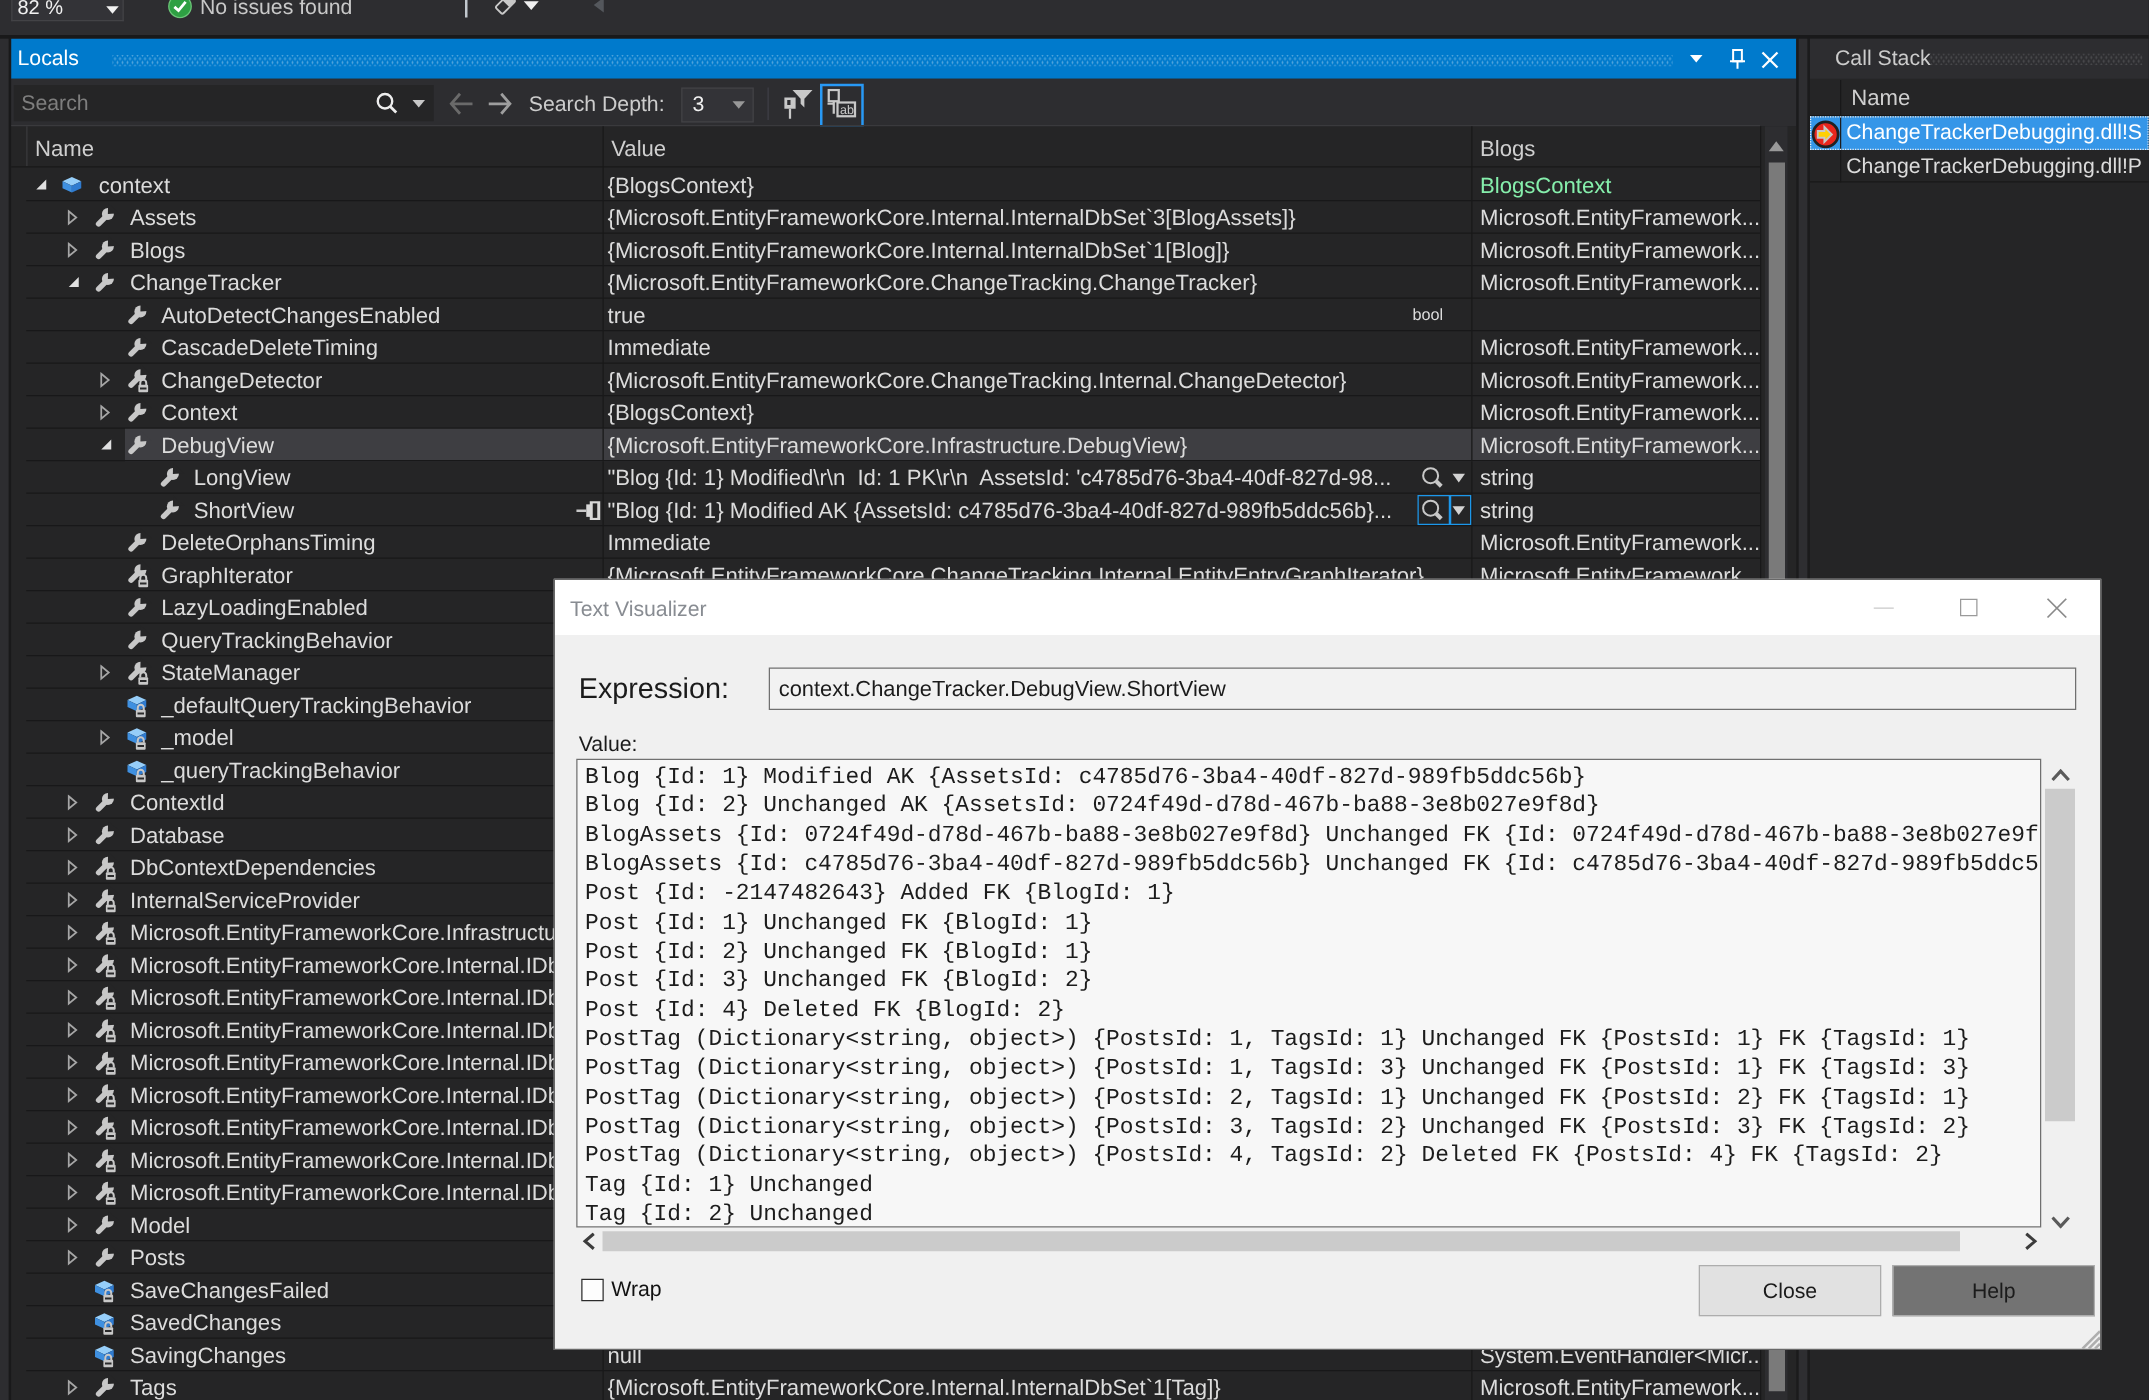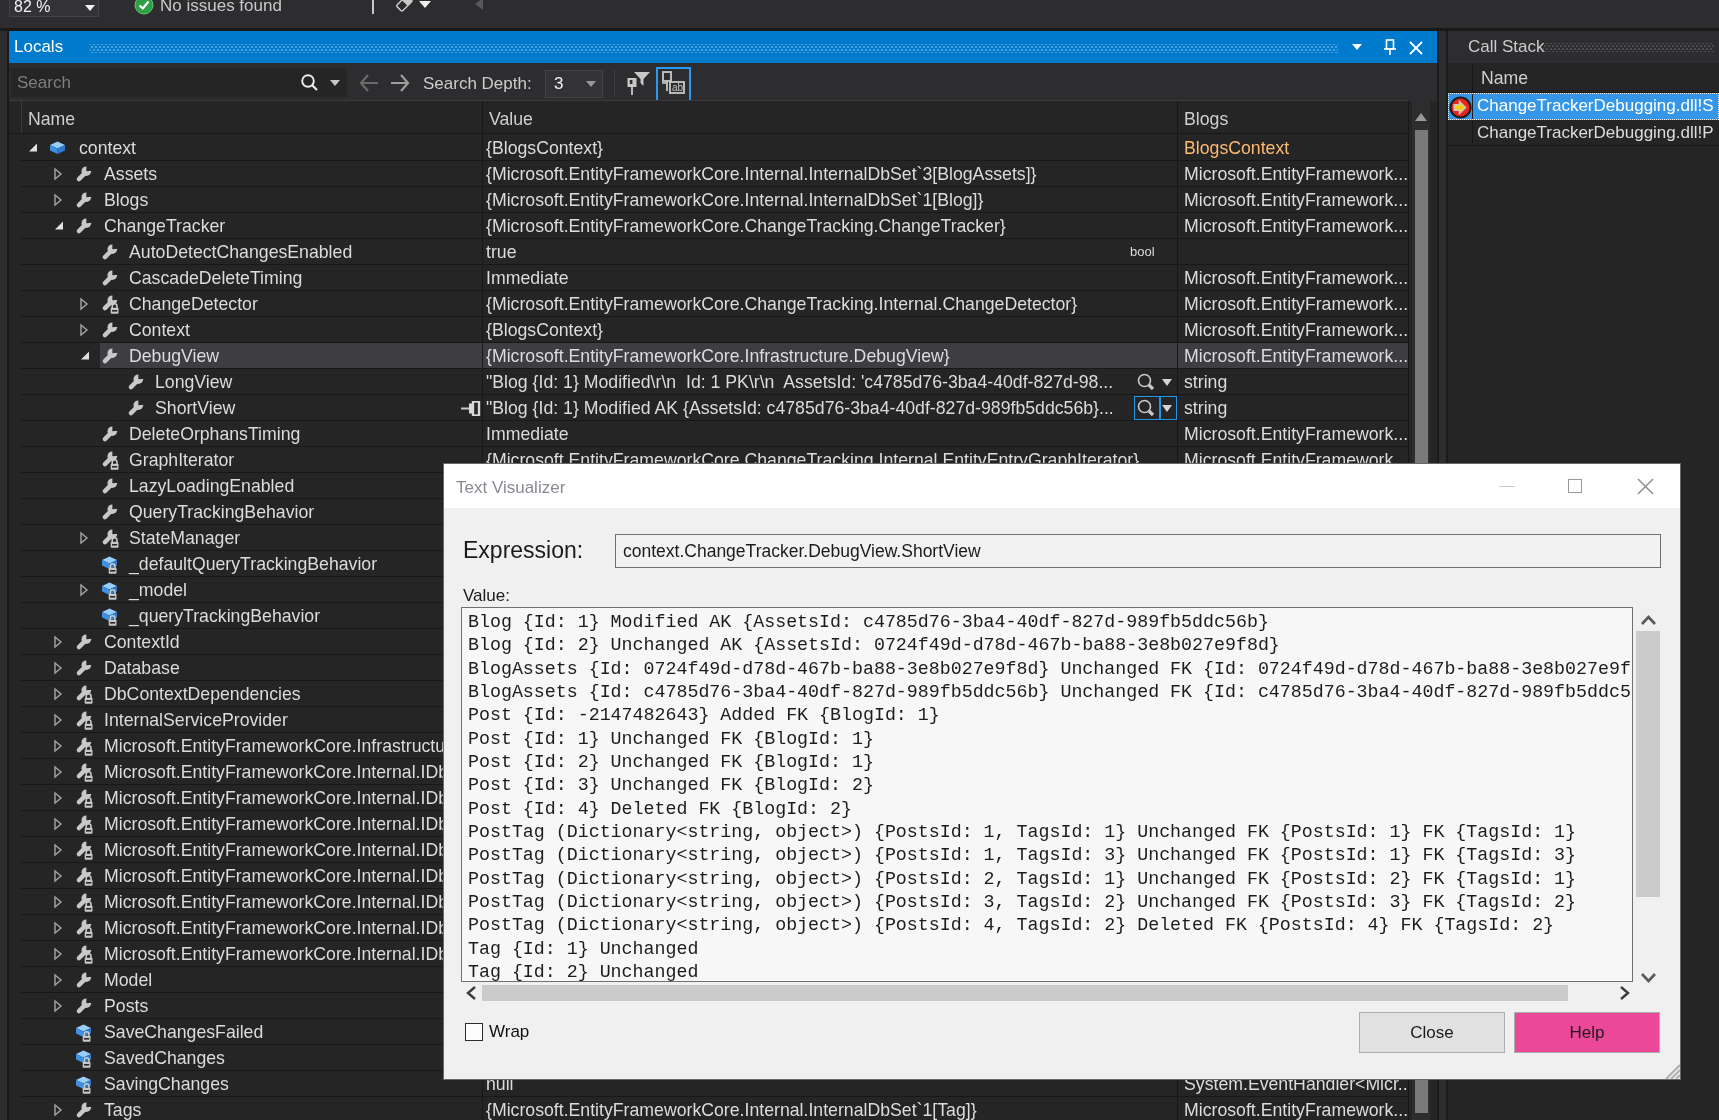--- a/index.html
+++ b/index.html
@@ -122,21 +122,21 @@
 <div style="position:absolute;left:1408px;top:101px;width:1px;height:1019px;background:#181819;"></div>
 <div>
     <svg style="position:absolute;left:28px;top:142px;overflow:visible" width="10" height="11">
       <use href="#exp-o"></use>
     </svg>
     <svg style="position:absolute;left:49px;top:141px;overflow:visible" width="17" height="14">
       <use href="#bluebox"></use>
     </svg>
     <div style="position:absolute;left:79px;top:136px;height:24px;line-height:24px;font-size:17.7px;color:#dcdcdc;white-space:pre;">context</div>
     <div style="position:absolute;left:486px;top:136px;width:692px;height:24px;line-height:24px;font-size:17.7px;color:#dcdcdc;white-space:pre;overflow:hidden">{BlogsContext}</div>
-    <div style="position:absolute;left:1184px;top:136px;width:224px;height:24px;line-height:24px;font-size:17.7px;color:#fdba74;white-space:pre;overflow:hidden">BlogsContext</div>
+    <div style="position:absolute;left:1184px;top:136px;width:224px;height:24px;line-height:24px;font-size:17.7px;color:#86efac;white-space:pre;overflow:hidden">BlogsContext</div>
   </div>
 <div style="position:absolute;left:21px;top:160px;width:1387px;height:1px;background:#181819;"></div>
 <div>
     <svg style="position:absolute;left:54px;top:168px;overflow:visible" width="10" height="12">
       <use href="#exp-c"></use>
     </svg>
     <svg style="position:absolute;left:75px;top:165px;overflow:visible" width="19" height="18">
       <use href="#wrench"></use>
     </svg>
     <div style="position:absolute;left:104px;top:162px;height:24px;line-height:24px;font-size:17.7px;color:#dcdcdc;white-space:pre;">Assets</div>
@@ -635,17 +635,17 @@
 <svg style="position:absolute;left:466px;top:986px" width="12" height="14">
 <path d="M9,1 L2,7 L9,13" fill="none" stroke="#3c3c3c" stroke-width="2.4"></path>
   </svg>
 <div style="position:absolute;left:482px;top:985px;width:1086px;height:16px;background:#cbcbcb;"></div>
 <svg style="position:absolute;left:1618px;top:986px" width="12" height="14">
 <path d="M3,1 L10,7 L3,13" fill="none" stroke="#3c3c3c" stroke-width="2.4"></path>
   </svg>
 <div style="position:absolute;left:465px;top:1023px;width:18px;height:18px;background:#fdfdfd;border:1.5px solid #2b2b2b;box-sizing:border-box;"></div>
 <div style="position:absolute;left:489px;top:1020px;height:24px;line-height:24px;font-size:17px;color:#111;white-space:pre;">Wrap</div>
 <div style="position:absolute;left:1359px;top:1012px;width:146px;height:41px;background:#e1e1e1;border:1px solid #adadad;box-sizing:border-box;text-align:center;font-size:17px;color:#1b1b1b;line-height:39px;">Close</div>
-<div style="position:absolute;left:1514px;top:1012px;width:146px;height:41px;background:#ec4899;border:1px solid #adadad;box-sizing:border-box;text-align:center;font-size:17px;color:#1b1b1b;line-height:39px;">Help</div>
+<div style="position:absolute;left:1514px;top:1012px;width:162px;height:41px;background:#737373;border:1px solid #adadad;box-sizing:border-box;text-align:center;font-size:17px;color:#1b1b1b;line-height:39px;">Help</div>
 <svg style="position:absolute;left:1662px;top:1061px" width="18" height="18">
 <line x1="4" y1="18" x2="18" y2="4" stroke="#aeaeae" stroke-width="2"></line>
 <line x1="9" y1="18" x2="18" y2="9" stroke="#aeaeae" stroke-width="2"></line>
 <line x1="14" y1="18" x2="18" y2="14" stroke="#aeaeae" stroke-width="2"></line>
   </svg>
 </body></html>

